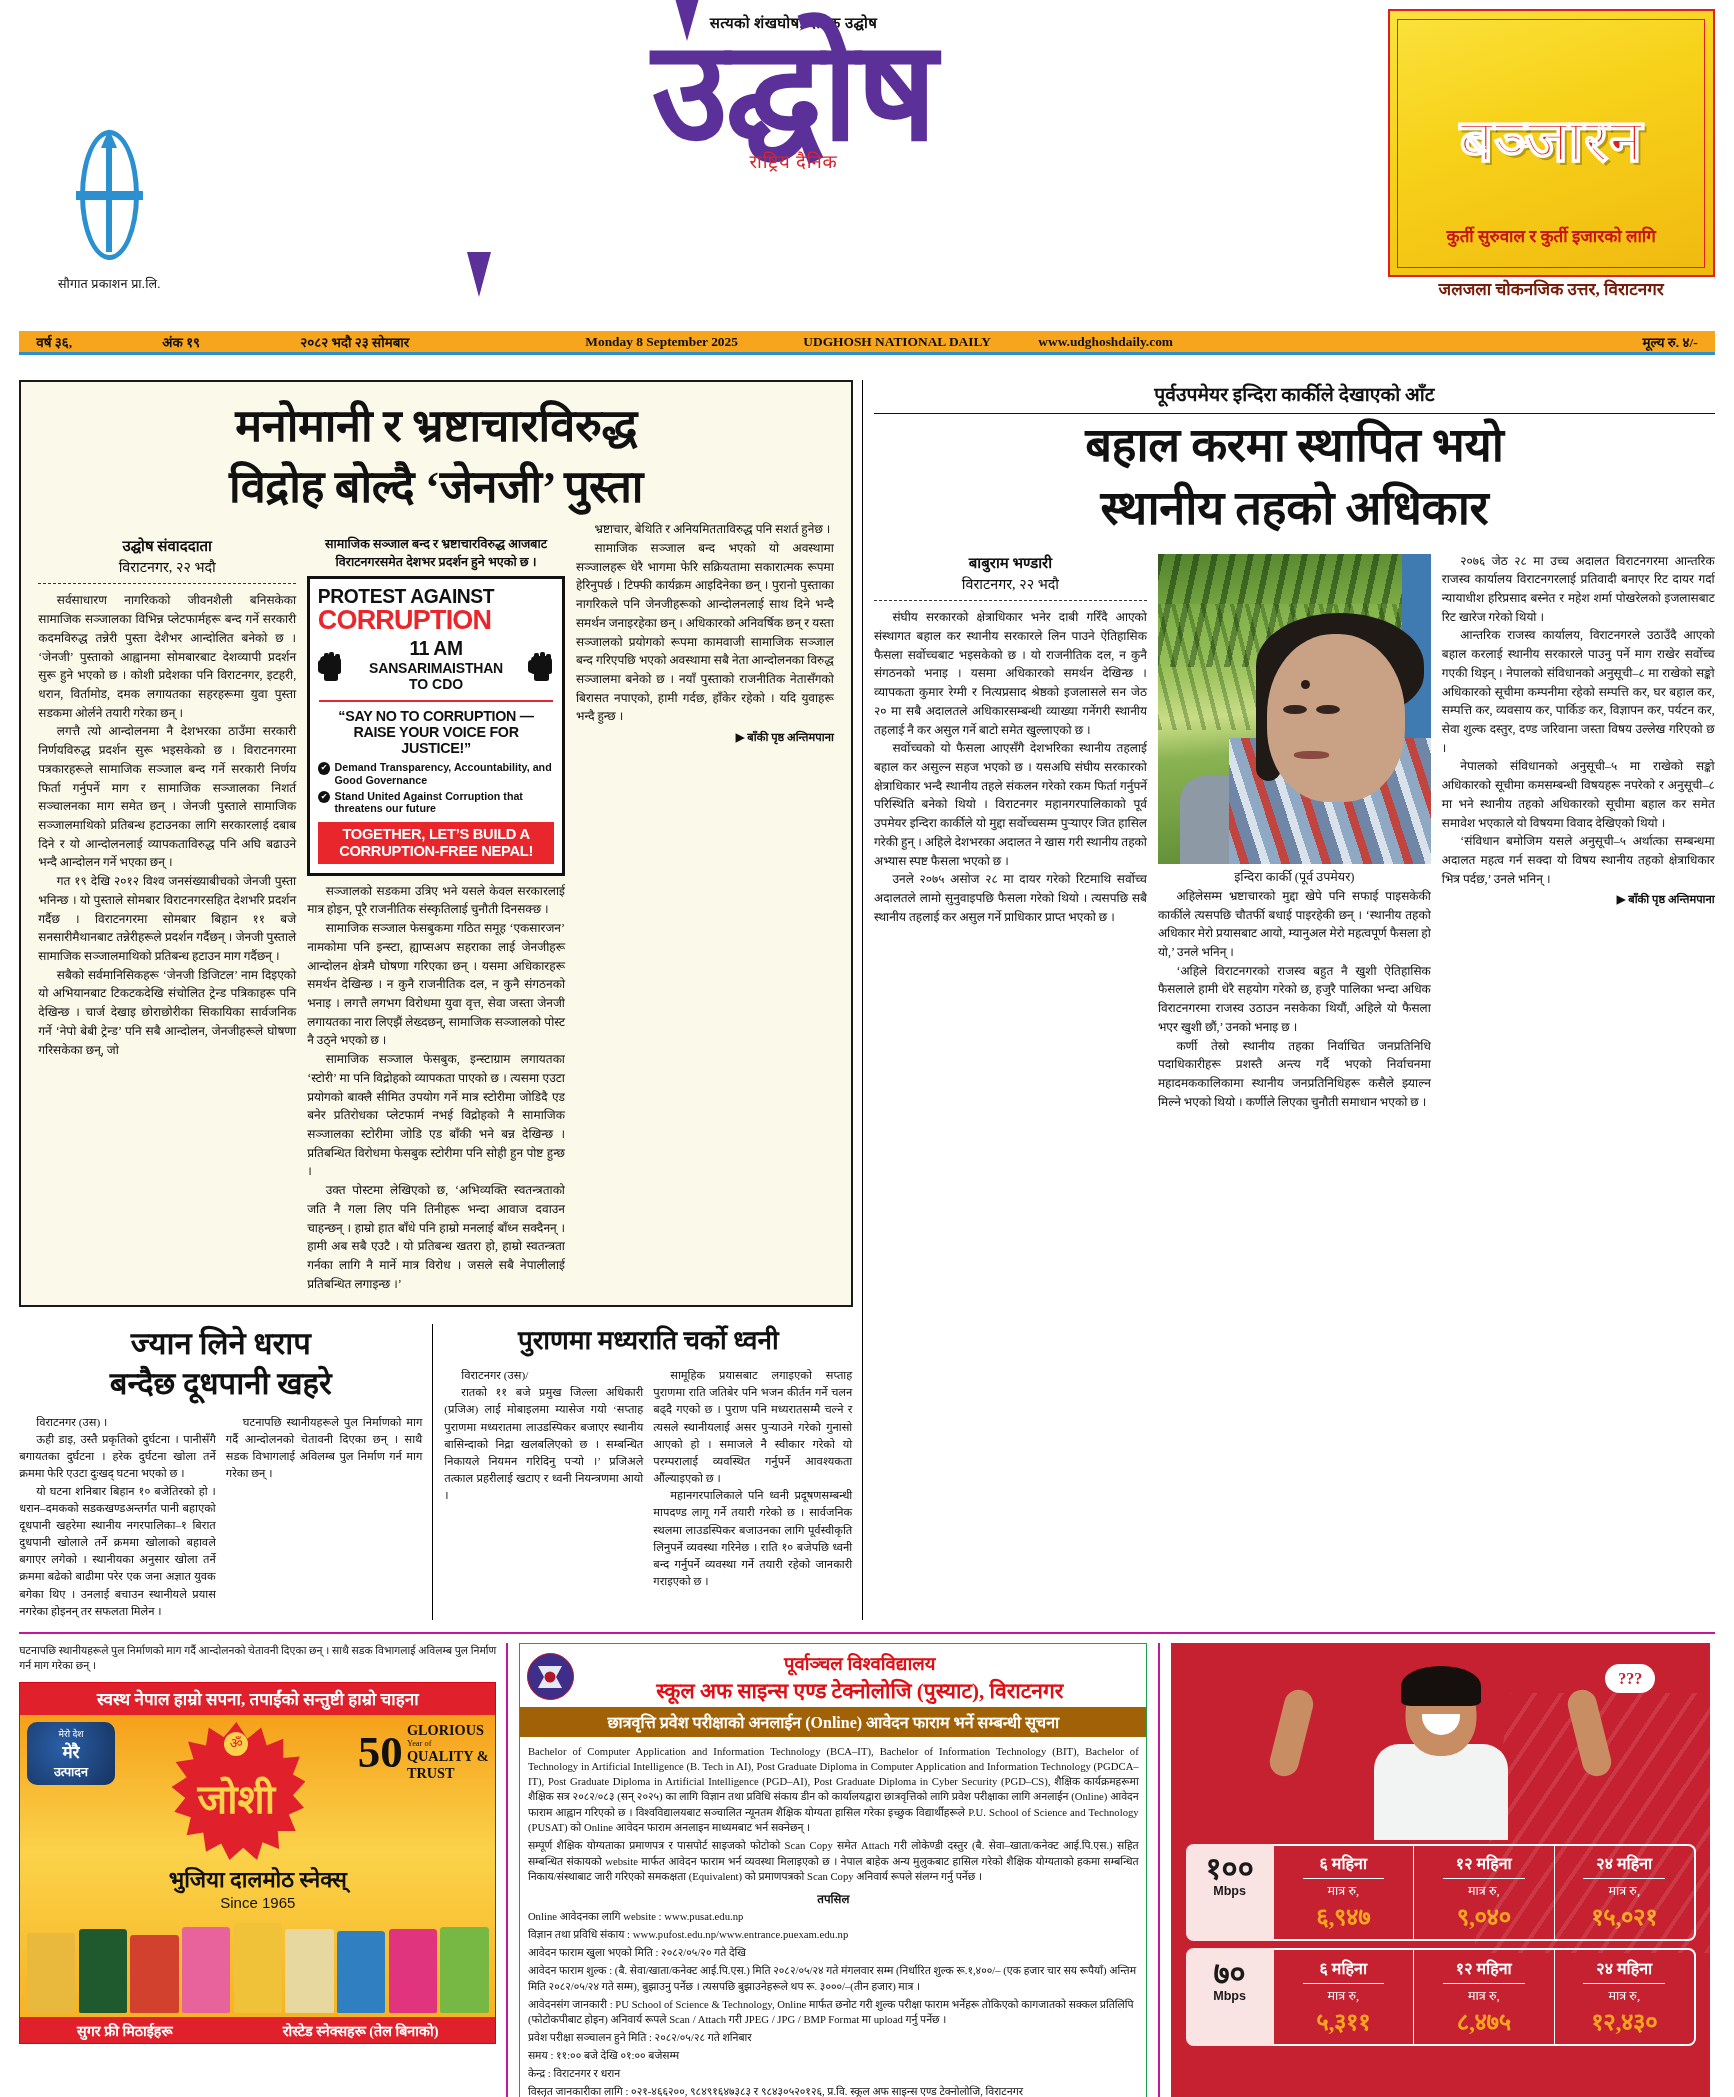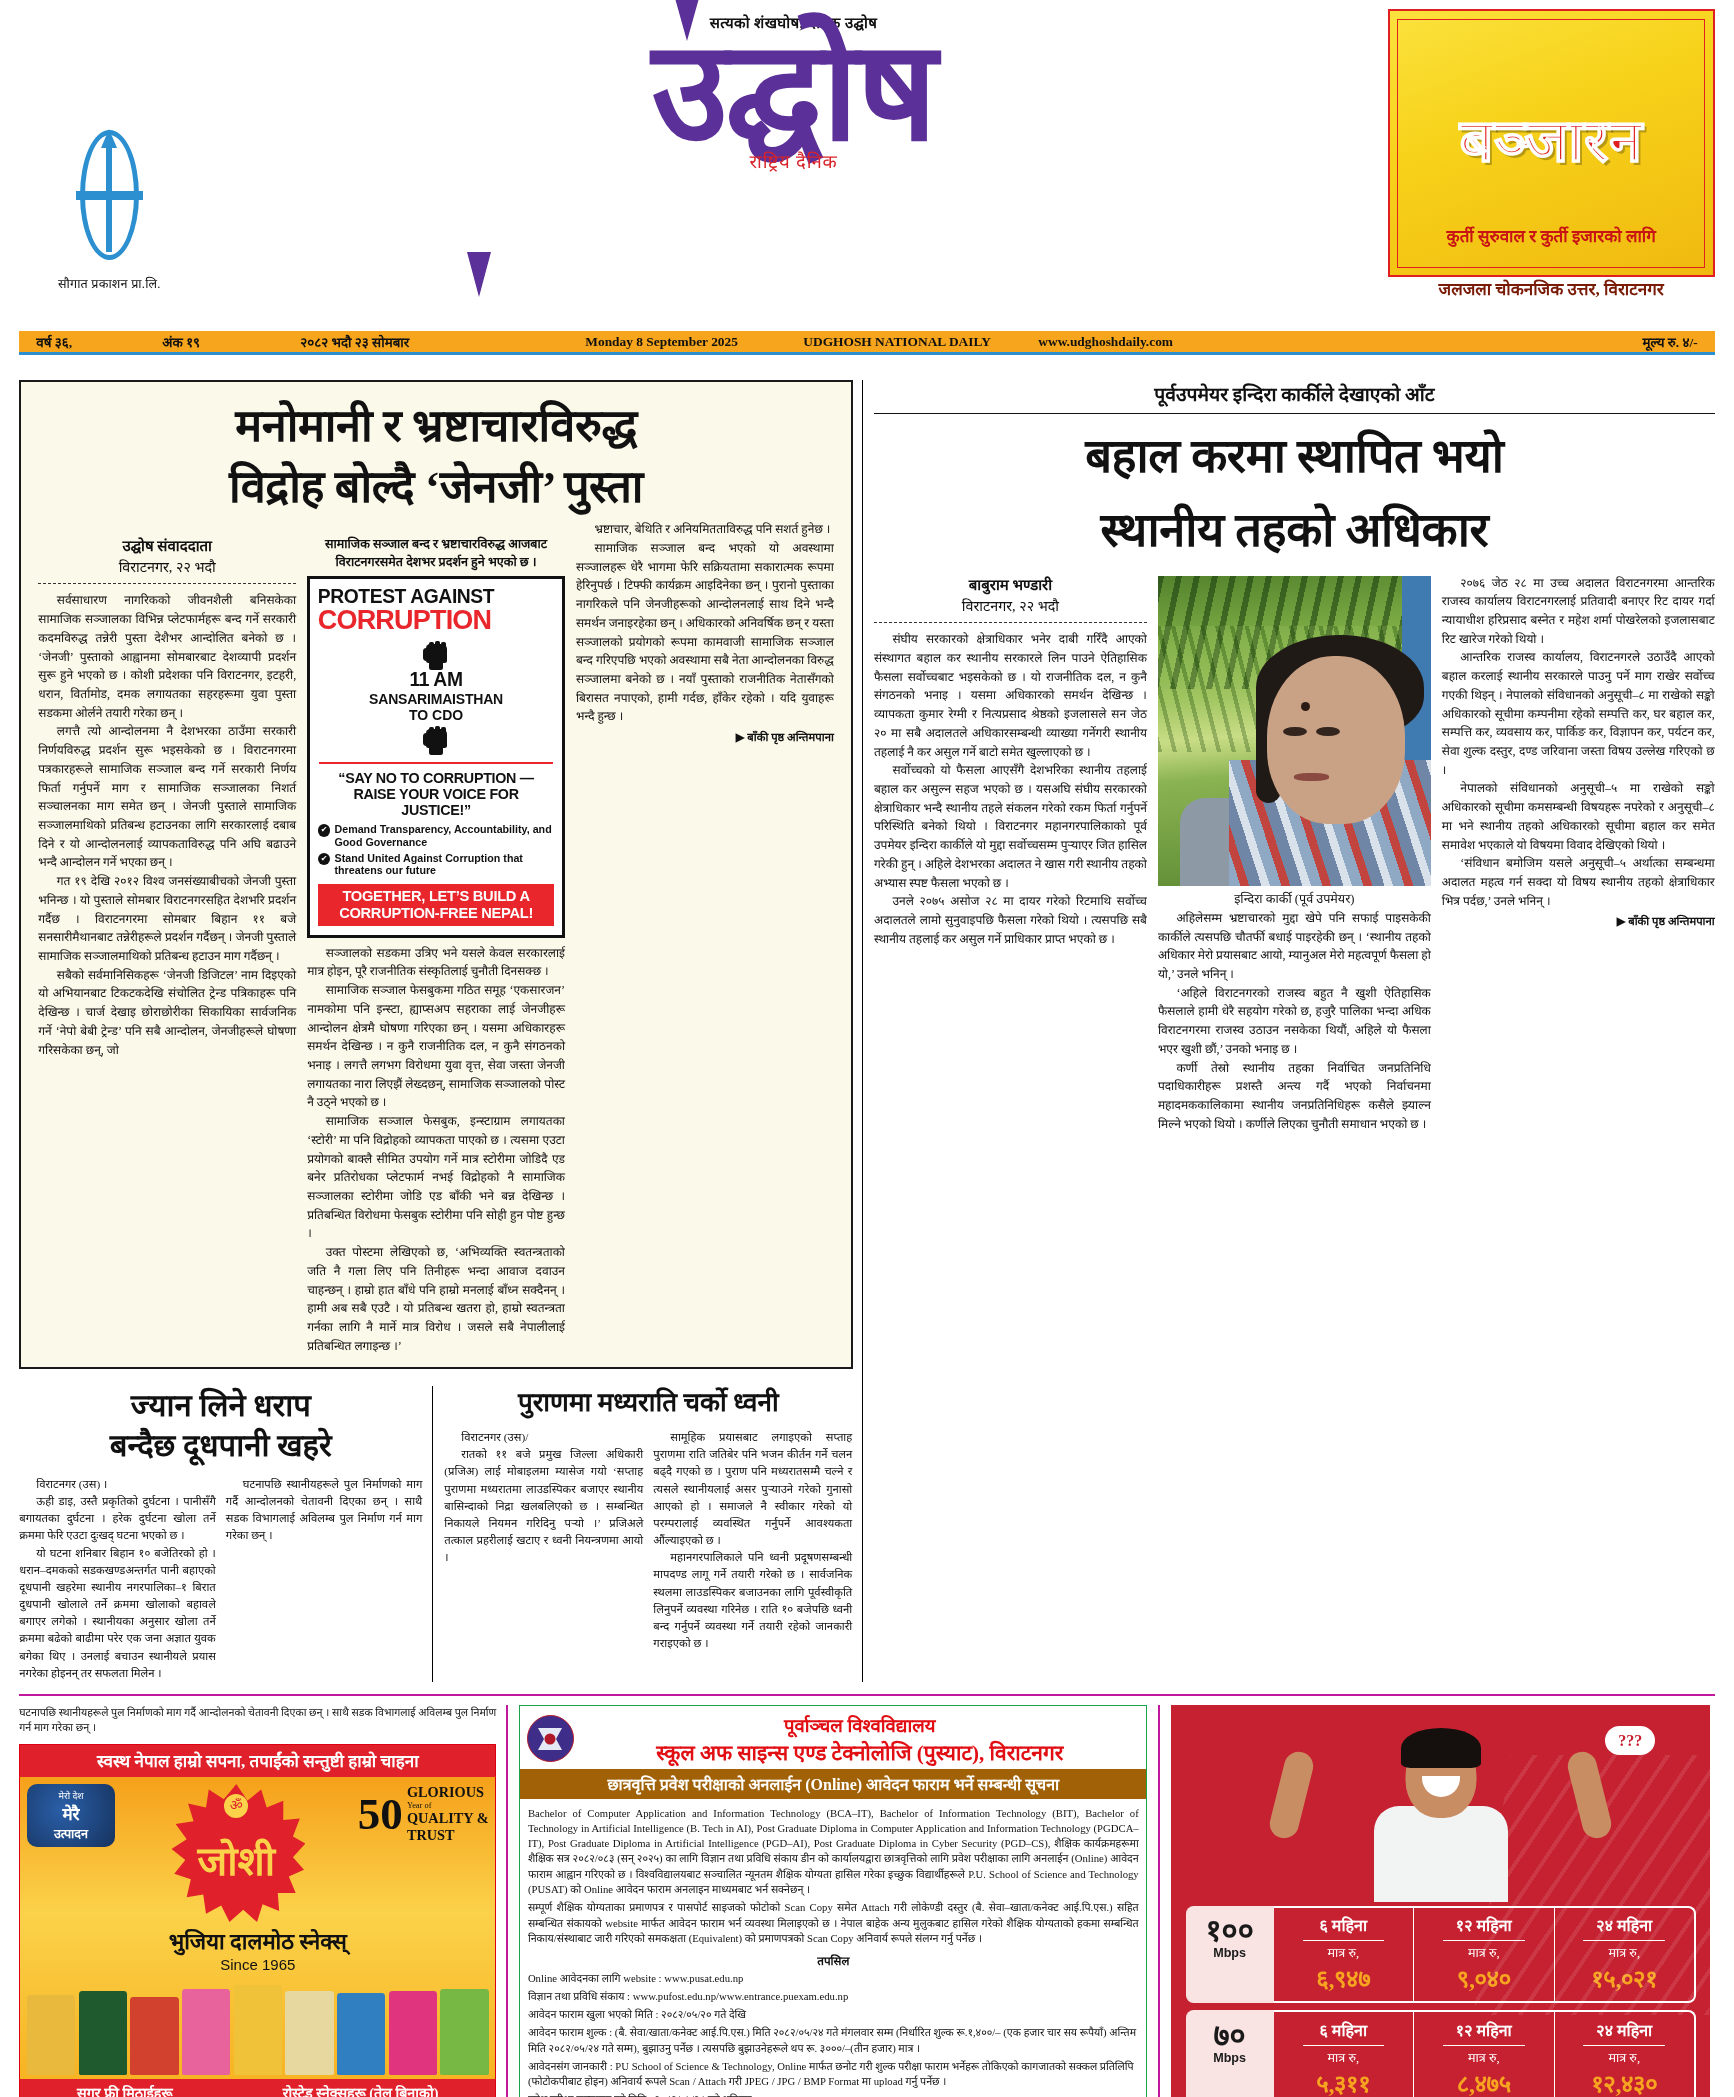--- a/index.html
+++ b/index.html
@@ -108,21 +108,21 @@
 
   .lead-cols { display:flex; gap:11px; margin-top:2.5px; }
   .lcol { flex:1; }
   .lcol p { font-size:12px; line-height:1.56; text-align:justify; text-indent:18.5px; }
   .lcol p + p { margin-top:0; }
 
   
   .poster { border:3.8px solid #111; background:#fff; padding:8.4px 7.6px 9.2px; margin:3.4px 0 5.9px; }
   .p-t1 { font-size:19.3px; font-weight:800; letter-spacing:-0.4px; color:#111; line-height:1; font-family:"Liberation Sans",sans-serif;}
   .p-t2 { font-size:27px; font-weight:800; color:#e8262c; letter-spacing:-0.8px; line-height:1; margin-top:0.8px;font-family:"Liberation Sans",sans-serif;}
-  .p-mid { display:flex; align-items:center; justify-content:flex-end; margin-top:4.2px;flex-direction:column; }
+  .p-mid { display:flex; align-items:center; justify-content:flex-end; margin-top:4.2px; }
   .fist { width:26px; height:31px; position:relative; flex:0 0 auto;}
   .fist .f-main { position:absolute; left:2.5px; top:5.9px; width:21px; height:18.5px; background:#111; border-radius:4.2px 5px 2.5px 2.5px;}
   .fist .f-wrist{ position:absolute; left:5.9px; top:22px; width:14.3px; height:9.2px; background:#111; border-radius:0 0 2.5px 2.5px;}
   .fist .f-th { position:absolute; left:0px; top:10px; width:6.7px; height:12.6px; background:#111; border-radius:3.4px;}
   .fist .f-k1 { position:absolute; left:5.9px; top:3.4px; width:5px; height:5px; background:#111; border-radius:1.7px;}
   .fist .f-k2 { position:absolute; left:11.7px; top:2.5px; width:5px; height:5px; background:#111; border-radius:1.7px;}
   .fist .f-k3 { position:absolute; left:17.6px; top:3.8px; width:5px; height:5px; background:#111; border-radius:1.7px;}
   .p-time { text-align:center; flex:1; font-family:"Liberation Sans",sans-serif;}
   .p-time .tm { font-size:19.3px; font-weight:800; letter-spacing:-0.4px;}
   .p-time .pl { font-size:14px; font-weight:800; letter-spacing:-0.2px;}
@@ -144,21 +144,21 @@
   .sub-right{ width:419px; padding-left:11px; }
   .sub-head { font-size:31px; font-weight:700; text-align:center; line-height:1.3; }
   .sub-head.small { font-size:26px; }
   .sub-body { display:flex; gap:10px; margin-top:9.2px; }
   .sub-body .c { flex:1; }
   .sub-body p { font-size:11.3px; line-height:1.52; text-align:justify; text-indent:17px; }
   .inline-by { font-size:11.3px; line-height:1.52; text-align:justify; }
 
   
   .kicker { text-align:center; font-size:19.3px; font-weight:700; border-bottom:1.7px solid #111; padding-bottom:5.9px; }
-  .lead-head-r { font-size:47px; font-weight:700; line-height:1.34; text-align:center; margin-top:11px; letter-spacing:-0.4px;}
+  .lead-head-r { font-size:47px; font-weight:700; line-height:1.34; text-align:center; margin-top:0; letter-spacing:-0.4px;}
   .r-cols { display:flex; gap:11px; margin-top:11.7px; }
   .r-c { flex:1; }
   .r-c p { font-size:12px; line-height:1.56; text-align:justify; text-indent:18.5px; }
   .r-byline { text-align:center; }
   .r-byline .bn { font-size:15px; font-weight:700; }
   .r-byline .bl { font-size:14.3px; margin-top:2.5px; }
 
   .photo-wrap { margin:2.5px 0 1.7px; }
   .photo {
     width:100%; height:310px; position:relative; overflow:hidden;

